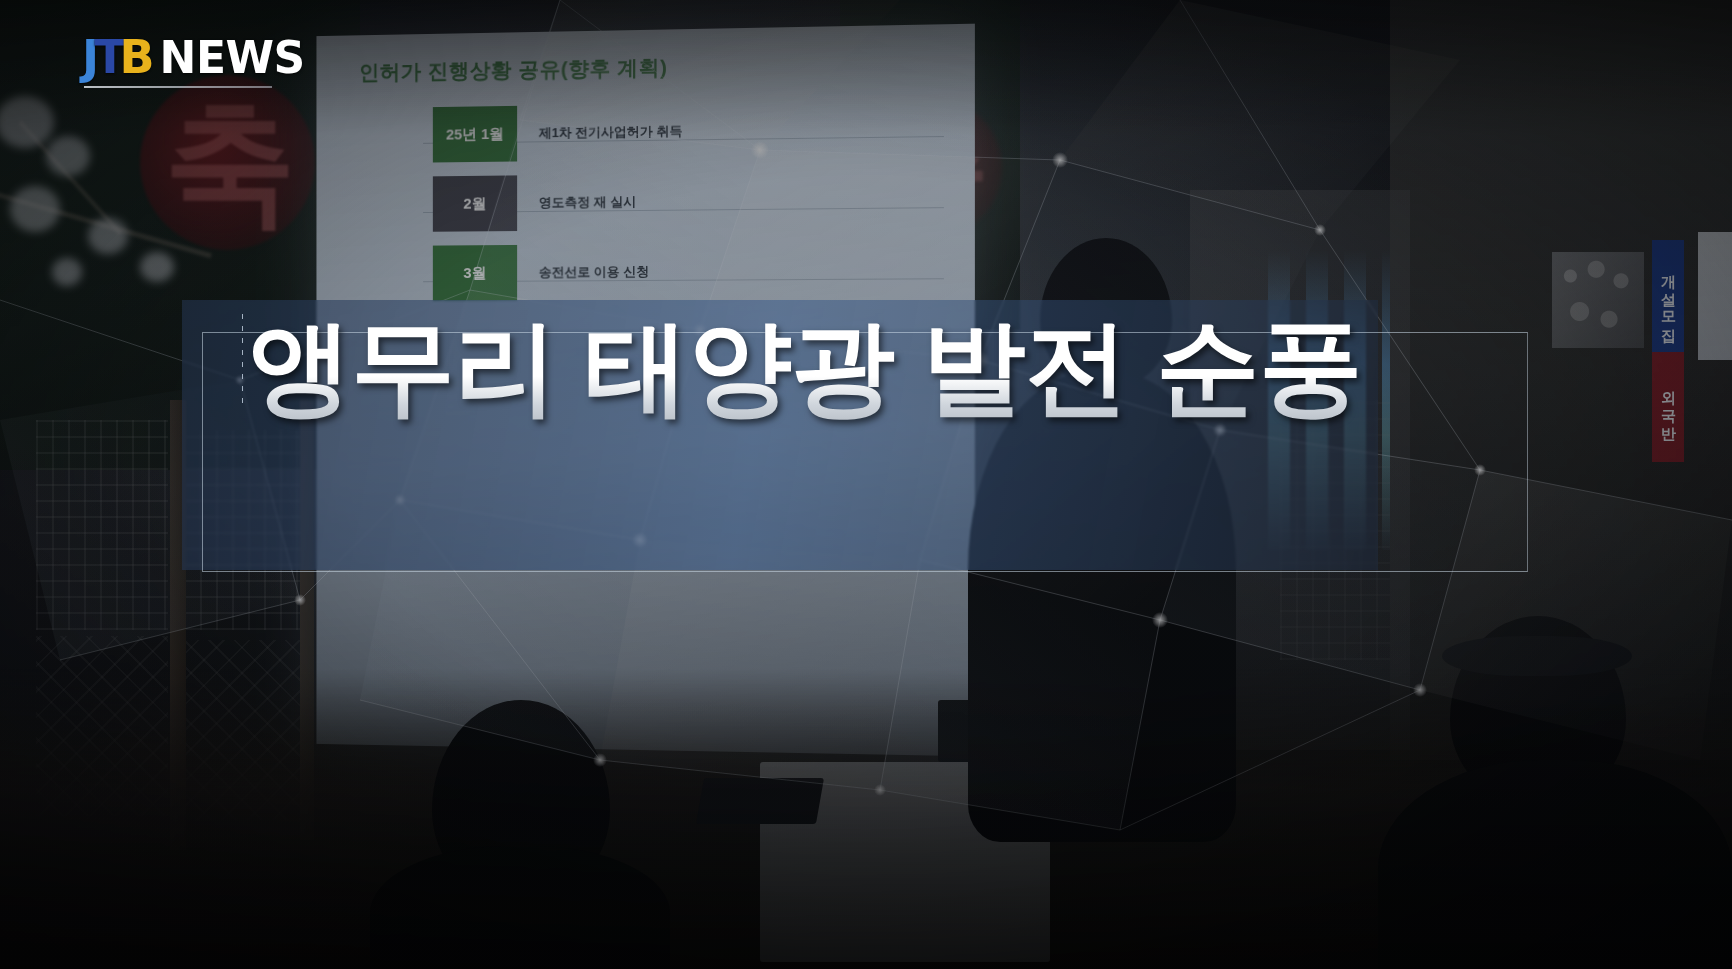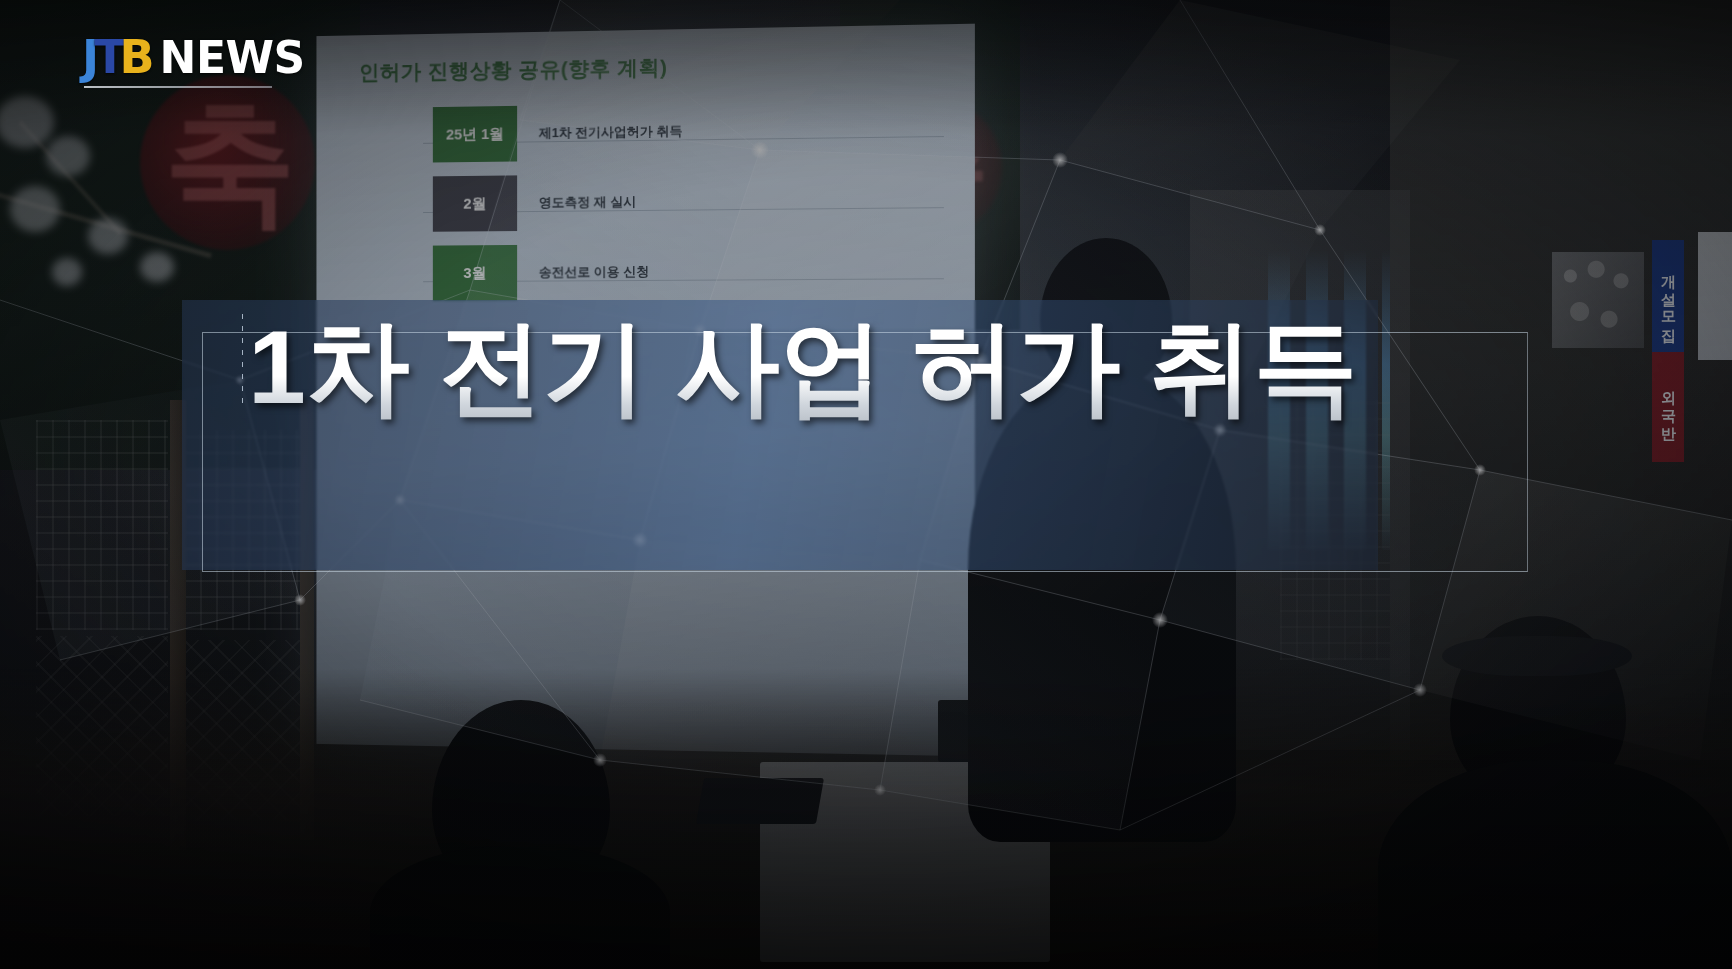--- a/index.html
+++ b/index.html
@@ -413,17 +413,17 @@
       <span class="logo-news">NEWS</span>
     </div>
     <div class="logo-rule"></div>
   </div>
 
   <div class="banner">
     <div class="banner-bg"></div>
     <div class="banner-frame"></div>
     <div class="banner-dash"></div>
     <div class="banner-text">
-      <div class="headline line2">1차 전기 사업 허가 취득</div>
+      <div class="headline line1">앵무리 태양광 발전 순풍</div>
     </div>
   </div>
 
 </div>
 
 </body></html>

